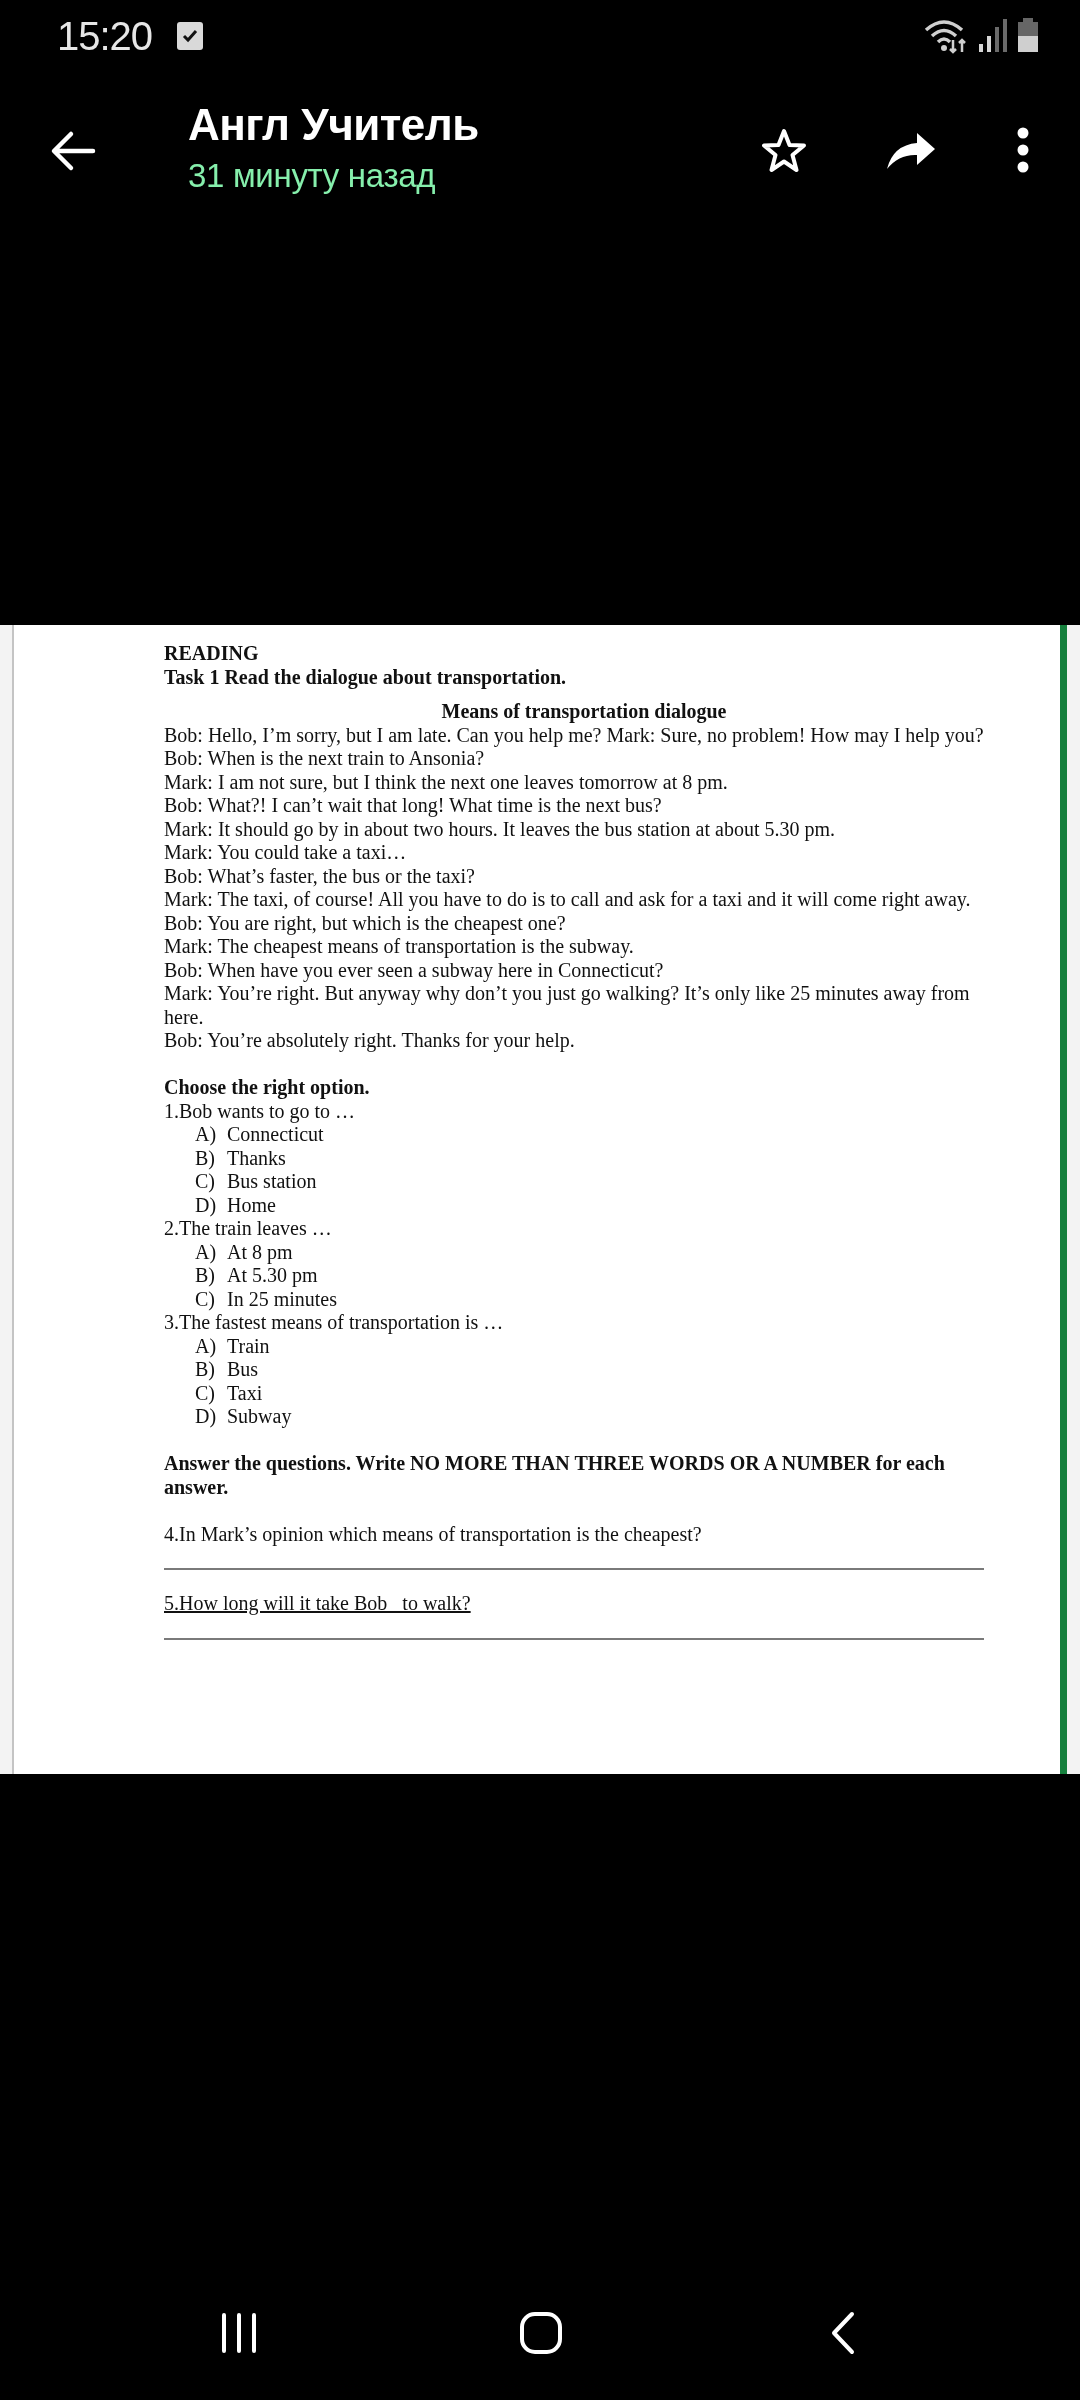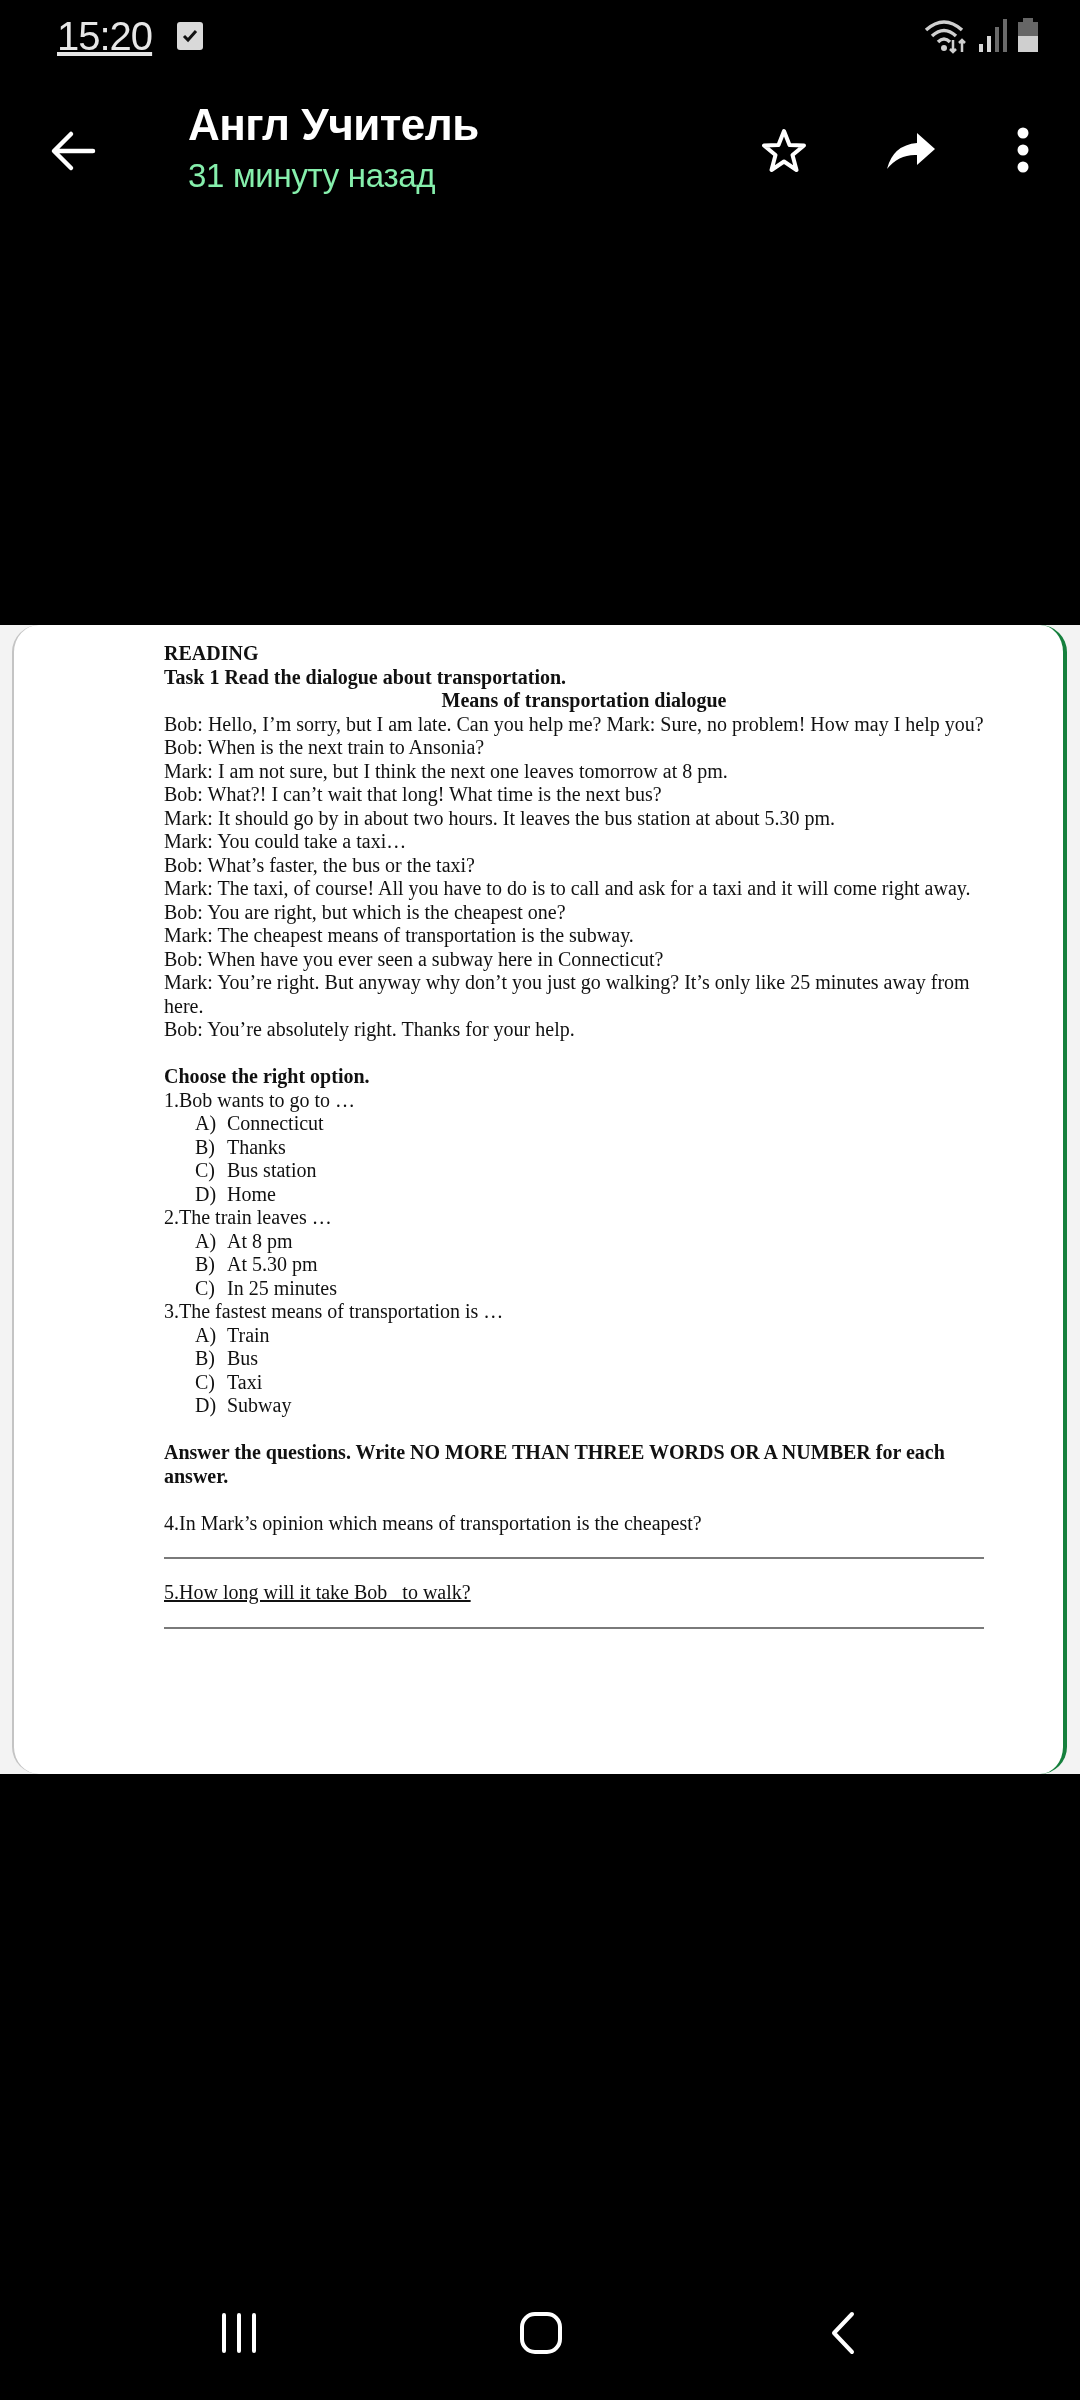--- a/index.html
+++ b/index.html
@@ -1,34 +1,34 @@
 <!DOCTYPE html>
 <html><head>
 <meta charset="utf-8">
 <style>
   * { box-sizing: border-box; margin: 0; padding: 0; }
   html, body { width: 1080px; height: 2400px; background: #000; overflow: hidden; }
   body { position: relative; font-family: "Liberation Sans", sans-serif; color: #fff; }
 
   .status-bar { position: absolute; left: 0; top: 0; width: 1080px; height: 80px; }
-  .status-time { position: absolute; left: 57px; top: 14px; font-size: 40px; color: #e6e6e6; font-family: "Liberation Sans", sans-serif; letter-spacing: -1px; text-decoration: underline; }
+  .status-time { position: absolute; left: 57px; top: 14px; font-size: 40px; color: #e6e6e6; font-family: "Liberation Sans", sans-serif; letter-spacing: -1px; }
   .status-check { position: absolute; left: 177px; top: 22px; width: 26px; height: 28px; background: #d9d9d9; border-radius: 3px; display: flex; align-items: center; justify-content: center; }
   .status-right { position: absolute; right: 40px; top: 18px; height: 40px; display: flex; align-items: center; gap: 8px; }
 
   .app-bar { position: absolute; left: 0; top: 80px; width: 928px; height: 140px; }
   .back-btn { position: absolute; left: 40px; top: 40px; width: 66px; height: 66px; display: flex; align-items: center; justify-content: center; }
   .title { position: absolute; left: 188px; top: 20px; font-size: 44px; font-weight: bold; color: #fff; letter-spacing: -0.5px; }
   .subtitle { position: absolute; left: 188px; top: 77px; font-size: 33px; color: #86efac; letter-spacing: -0.3px; }
   .action-btn { position: absolute; top: 38px; width: 70px; height: 70px; display: flex; align-items: center; justify-content: center; }
 
   .doc-wrap { position: absolute; left: 0; top: 625px; width: 1080px; height: 1149px; background: #f3f3f3; }
-  .doc-page { position: absolute; left: 12px; top: 0; width: 1055px; height: 1149px; background: #fff; border-left: 2px solid #c4c4c4; border-right: 4px solid #15803d; border-radius: 27px; }
+  .doc-page { position: absolute; left: 12px; top: 0; width: 1055px; height: 1149px; background: #fff; border-left: 2px solid #c4c4c4; border-right: 7px solid #15803d; }
   .doc-content { position: absolute; left: 150px; top: 17px; width: 840px; font-family: "Liberation Serif", serif; color: #111; font-size: 20px; line-height: 23.5px; }
   .b { font-weight: bold; }
-  .center { text-align: center; }
+  .center { text-align: center; margin-top: 11px; }
   .opt { padding-left: 31px; }
   .opt .lt { display: inline-block; width: 32px; }
   .gap { height: 23.5px; }
   .answer-line { height: 2px; background: #7a7a7a; margin-top: 22px; margin-bottom: 22px; width: 820px; }
 
   .nav-bar { position: absolute; left: 0; top: 2280px; width: 1080px; height: 110px; }
   .nav-btn { position: absolute; top: 20px; width: 90px; height: 70px; display: flex; align-items: center; justify-content: center; }
 </style>
 </head>
 <body>

